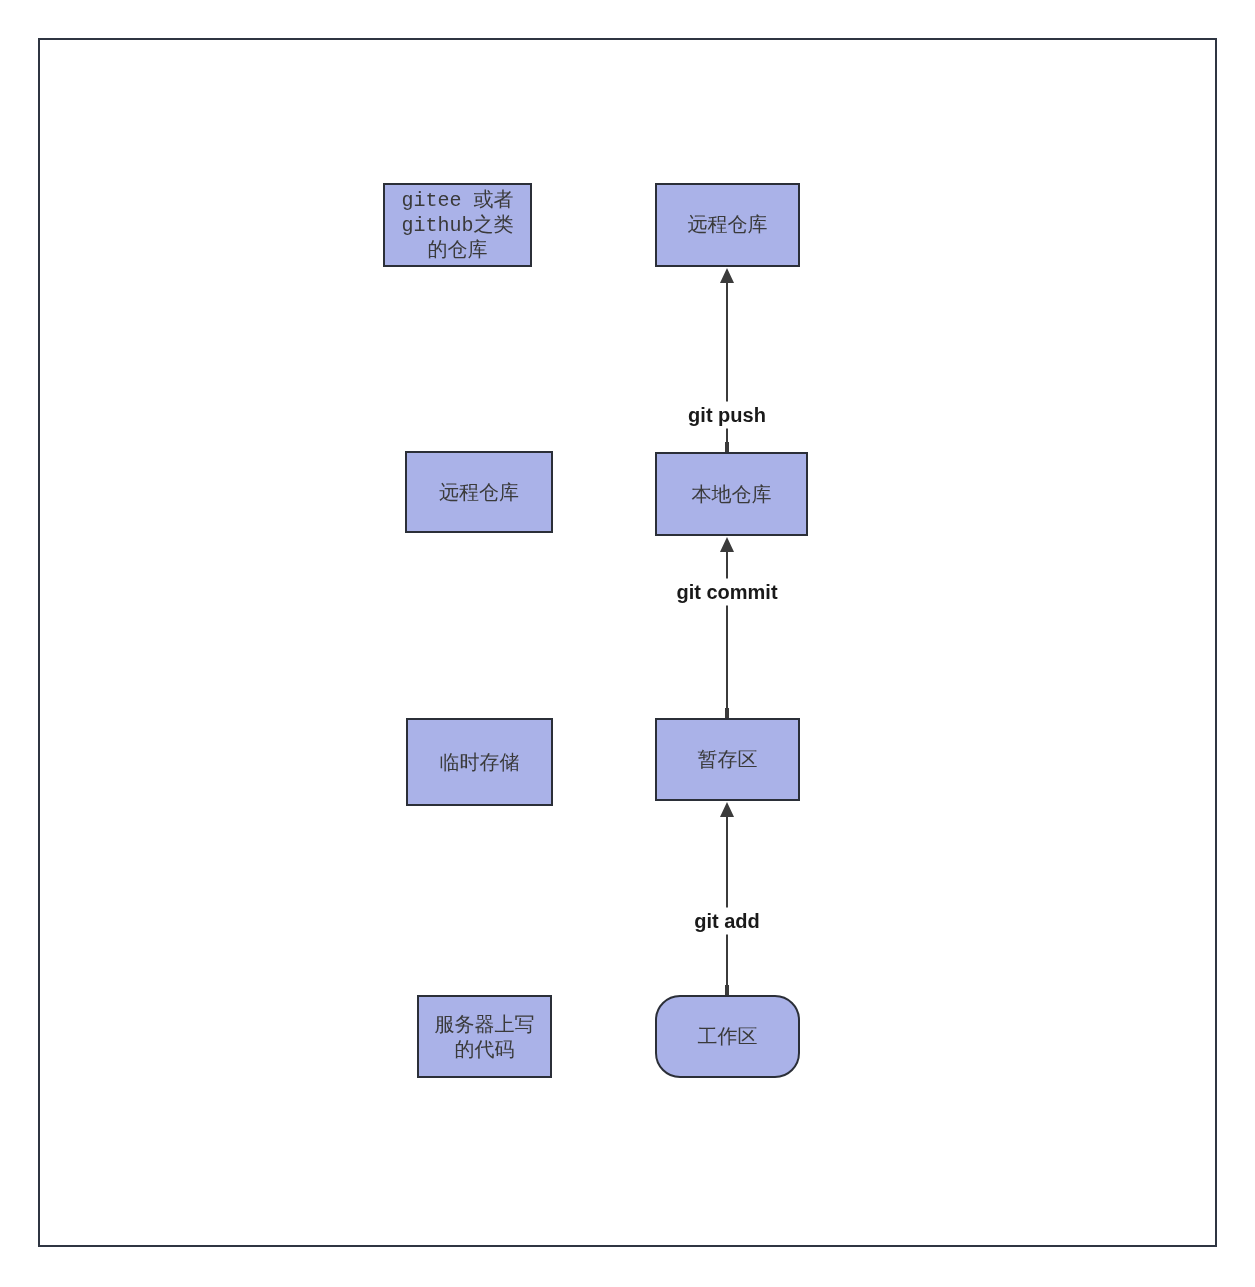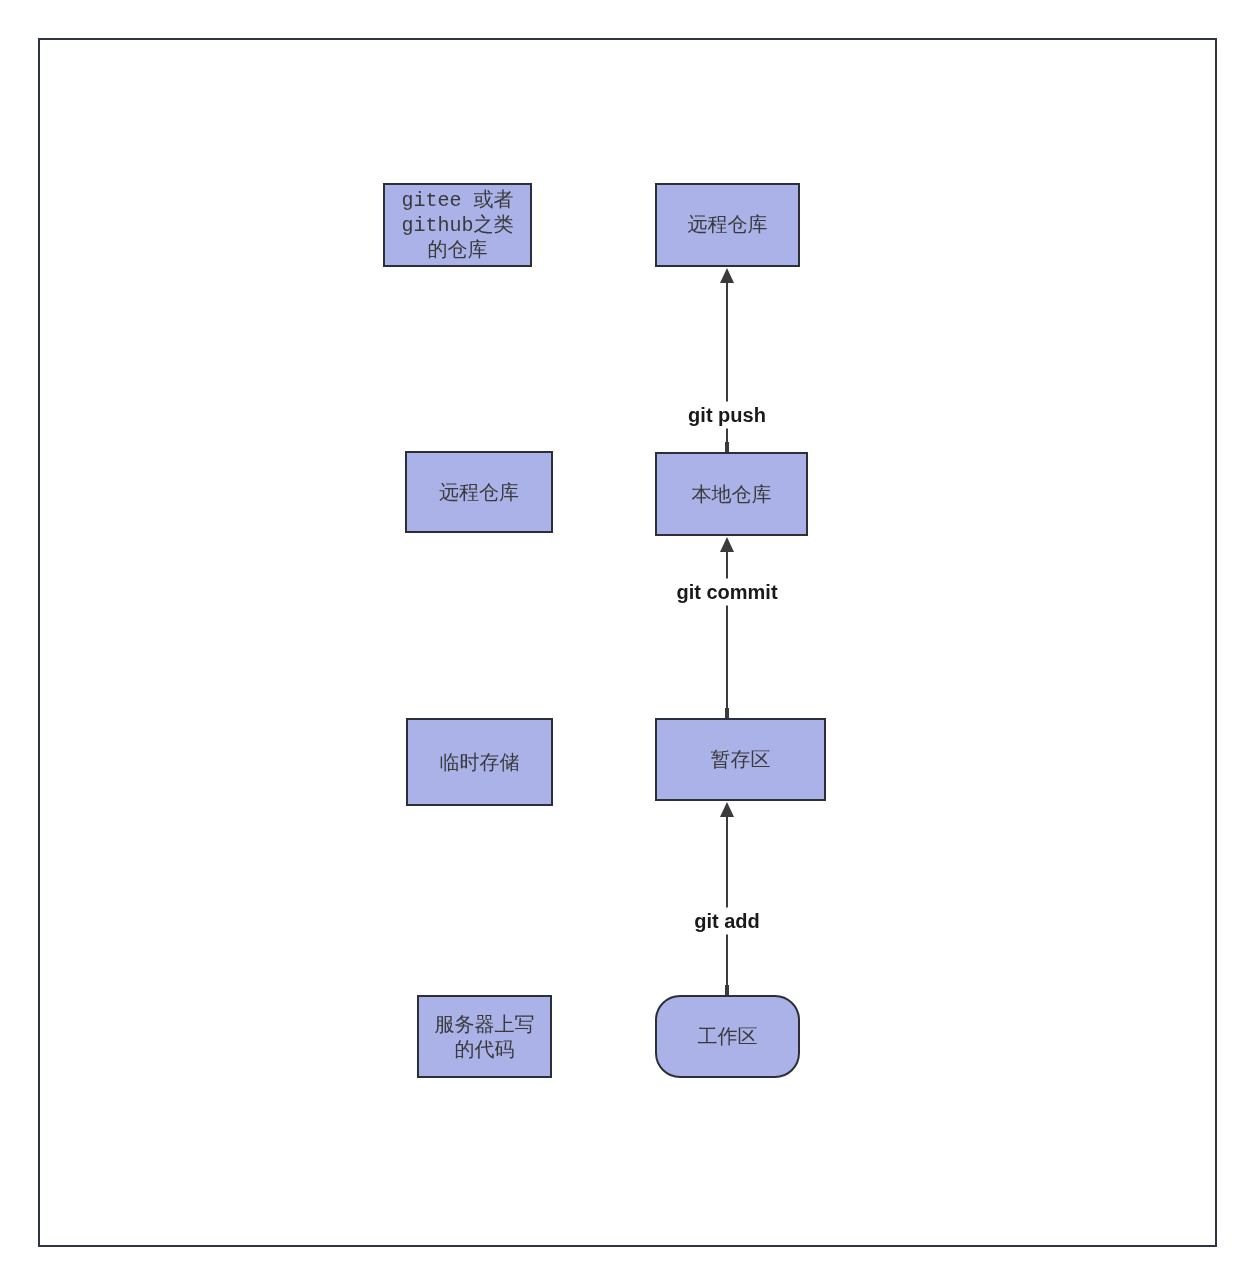--- a/index.html
+++ b/index.html
@@ -82,21 +82,21 @@
 
   <div class="box" style="left:406px; top:718px; width:147px; height:88px;">临时存储</div>
 
   <div class="box" style="left:417px; top:995px; width:135px; height:83px;">服务器上写
 的代码</div>
 
   <div class="box" style="left:655px; top:183px; width:145px; height:84px;font-family:Liberation Mono, monospace;">远程仓库</div>
 
   <div class="box" style="left:655px; top:452px; width:153px; height:84px;">本地仓库</div>
 
-  <div class="box" style="left:655px; top:718px; width:171px; height:83px;">暂存区</div>
+  <div class="box" style="left:655px; top:718px; width:145px; height:83px;">暂存区</div>
 
   <div class="box" style="left:655px; top:995px; width:145px; height:83px;border-radius:25px;">工作区</div>
 
   <div>
     <div class="arrow-line" style="left:726px; top:270px; height:182px;"></div>
     <div class="arrow-stub" style="left:725px; top:442px; height:10px;"></div>
     <div class="arrow-head" style="left:720px; top:268px;"></div>
     <div class="arrow-label" style="left:727px; top:371px;margin-top:44px;">git push</div>
   </div>
 

